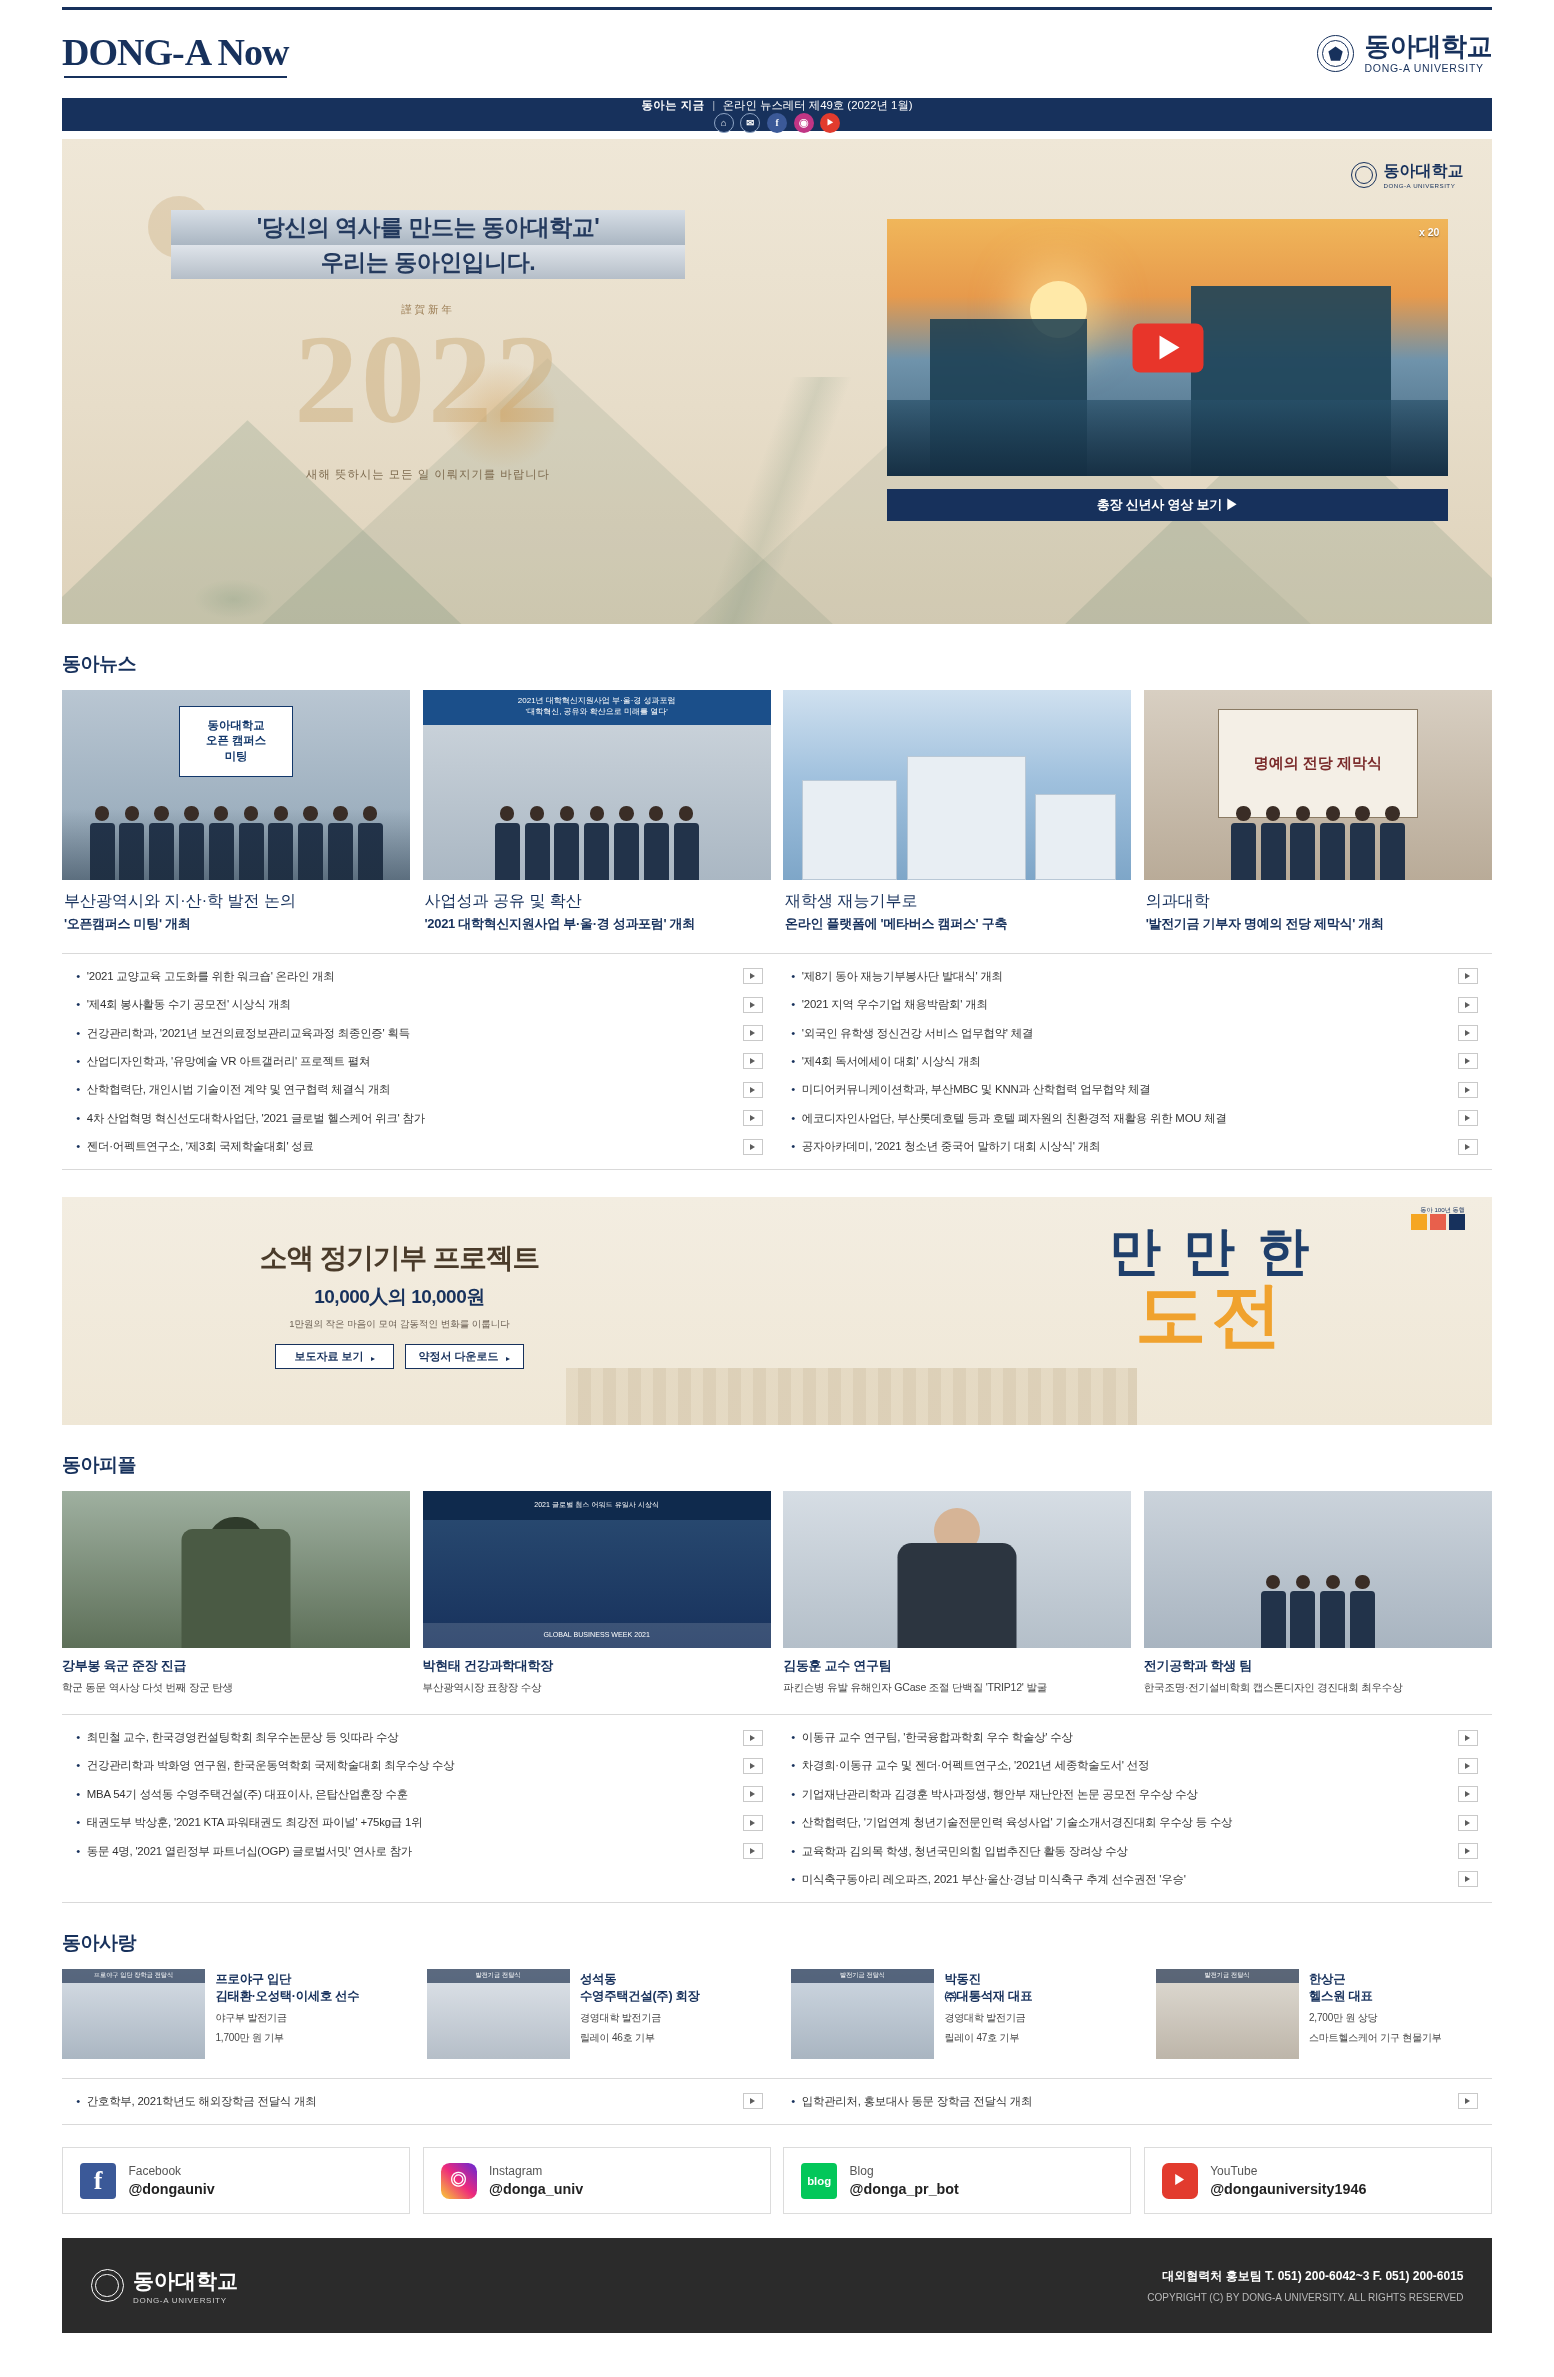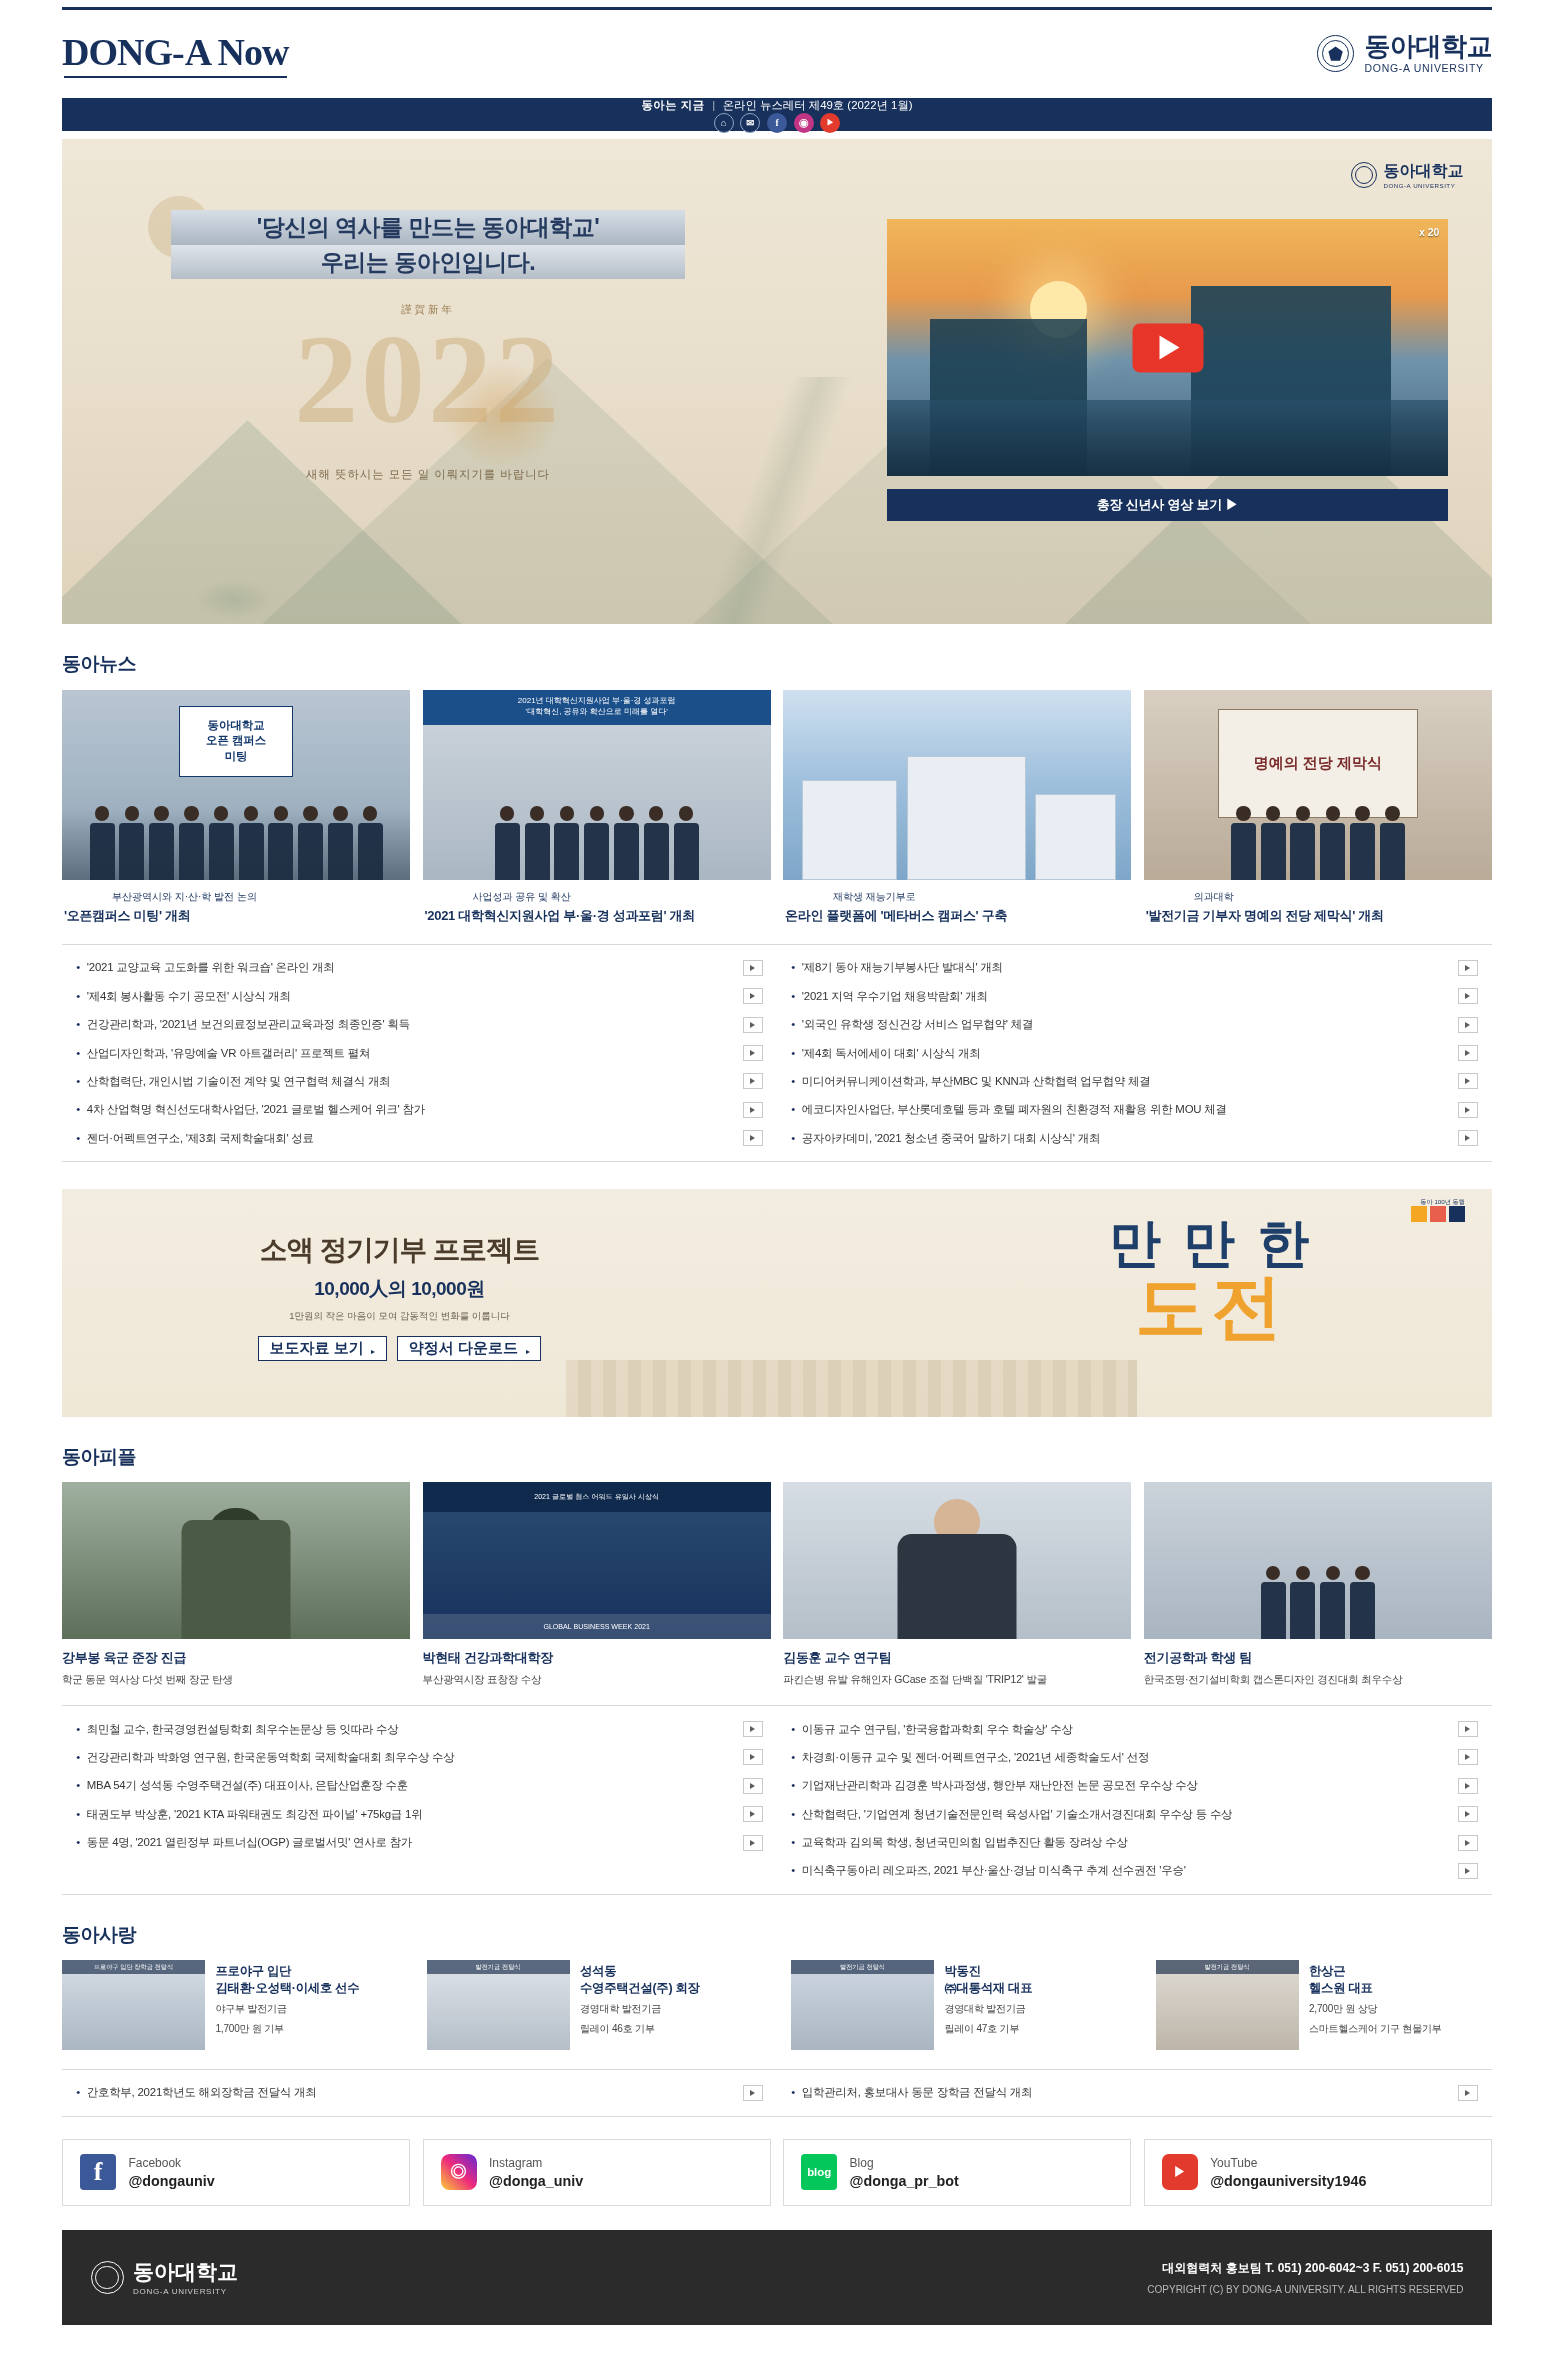--- a/index.html
+++ b/index.html
@@ -231,21 +231,21 @@
     position:absolute; bottom:0; background:#e8eef3; border:1px solid #b9c8d6;
   }
   .c4 { background:linear-gradient(180deg,#d8cfc2,#b9ab98); }
   .c4-hall {
     position:absolute; left:50%; top:19px; transform:translateX(-50%);
     width:200px; height:109px; background:#f4efe6; border:1.9px solid #8a7a63;
     display:flex; align-items:center; justify-content:center;
     font-size:15px; font-weight:bold; color:#7a2b2b;
   }
   .card-title-box { padding: 10.5px 1.9px 0; }
-  .card-sub { font-size:10px; color:#17315c; line-height:1.4;margin-left:48px; }
+  .card-sub { font-size:16px; color:#17315c; line-height:1.4; }
   .card-main { font-size:13px; font-weight:bold; color:#17315c; line-height:1.4; margin-top:2.9px; letter-spacing:-0.3px;}
 
   
   .list-wrap {
     margin: 19px 62px 0; border-top:1px solid #d9d9d9; border-bottom:1px solid #d9d9d9;
     display:flex; padding: 8.6px 0;
   }
   .list-col { width:50%; padding: 0 14.3px; }
   .list-col + .list-col { border-left:0; }
   .list-row {
@@ -276,22 +276,22 @@
   .donate .lm2 { background:#e8604c; }
   .donate .lm3 { background:#17315c; }
   .donate .lm-label { position:absolute; right:27px; top:8.6px; font-size:6.2px; color:#17315c; }
   .donate-left { position:absolute; left:57px; top:42px; width:561px; text-align:center; }
   .donate-title { font-size:27.6px; font-weight:bold; color:#4a3b2a; letter-spacing:-1px; }
   .donate-amount { font-size:19px; font-weight:bold; color:#17315c; margin-top:8px; letter-spacing:-0.5px;}
   .donate-desc { font-size:9.5px; color:#6c6054; margin-top:7.6px; }
   .donate-btns { display:flex; gap:10.5px; justify-content:center; margin-top:13.3px; }
   .donate-btn {
     min-width:119px; height:25px; border:1px solid #17315c; background:#fff;
-    display:flex; align-items:center; justify-content:flex-start; gap:7.6px;
-    font-size:15px; color:#17315c; font-weight:bold; padding:0 10.5px;
+    display:flex; align-items:center; justify-content:center; gap:7.6px;
+    font-size:11px; color:#17315c; font-weight:bold; padding:0 10.5px;
   }
   .donate-btn .chev:after{
     content:""; display:inline-block; width:0;height:0;
     border-left:4.8px solid #17315c; border-top:2.9px solid transparent; border-bottom:2.9px solid transparent;
   }
   .donate-right { position:absolute; right:67px; top:27px; text-align:center; width:428px;}
   .donate-big1 { font-size:52px; font-weight:bold; color:#1f3f6b; letter-spacing:3.8px; line-height:1.05;}
   .donate-big2 { font-size:71px; font-weight:bold; color:#f0a22e; letter-spacing:4.8px; line-height:1;}
   .donate-city {
     position:absolute; left:504px; bottom:0; width:571px; height:57px;

